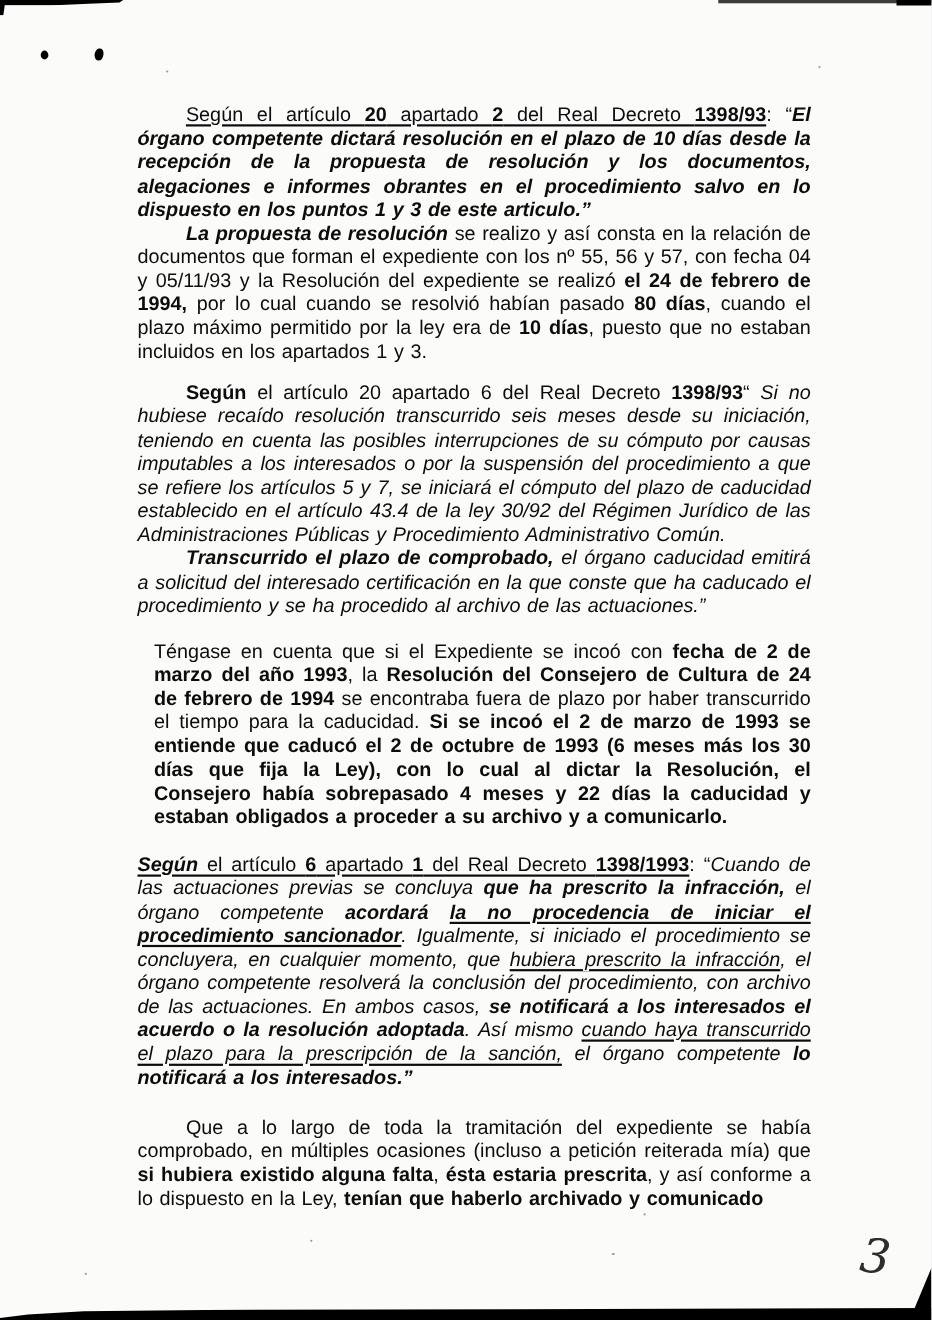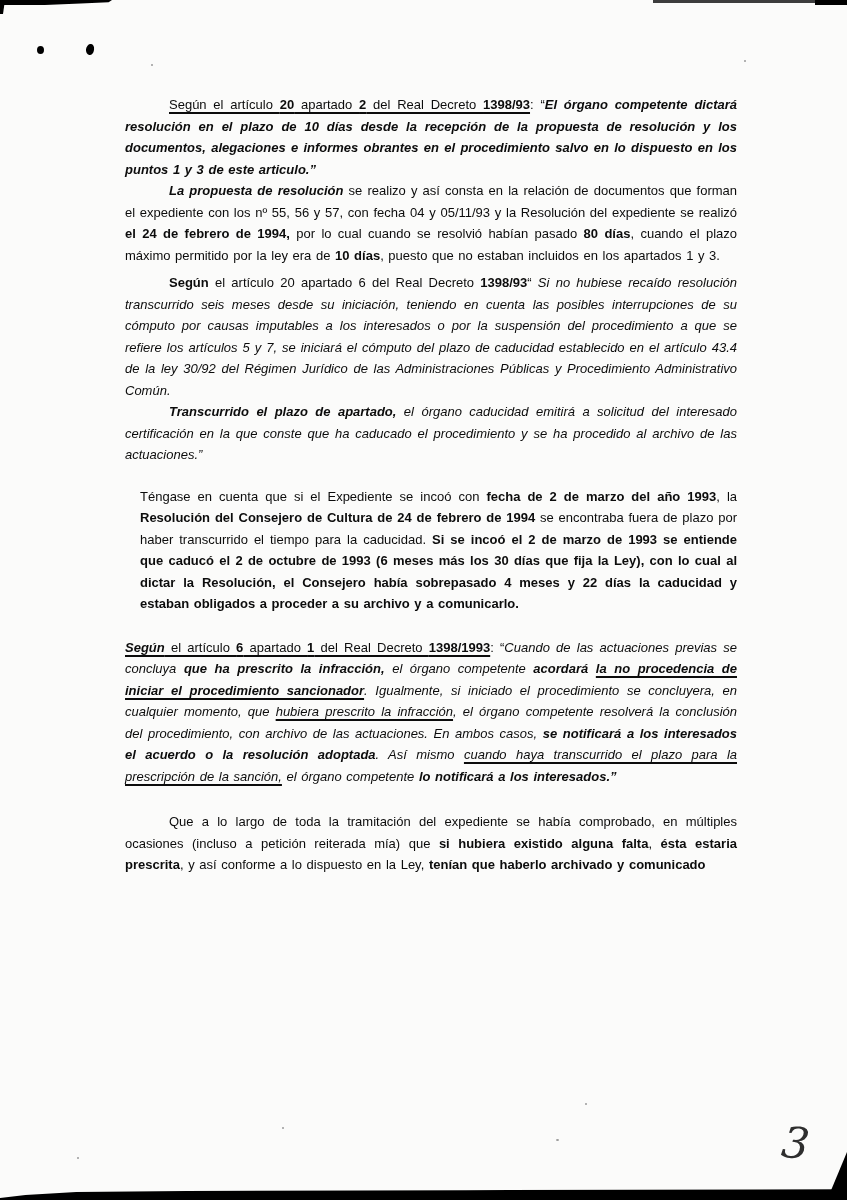--- a/index.html
+++ b/index.html
@@ -10,28 +10,28 @@
     overflow:hidden;
     font-family:"Liberation Sans", sans-serif;
     color:#0c0c0c;
   }
   .text-column{
     position:absolute;
     left:125px;top:94px;width:612px;
   }
   .para{
     margin:0;
-    font-size:13px;
+    font-size:18px;
     line-height:21.5px;
     text-align:justify;
     word-spacing:1px;
   }
   .indent{text-indent:44px;}
   .g14{}
-  .g18{margin-top:6px;}
+  .g18{margin-top:16px;}
   .g20{margin-top:20px;margin-left:15px;}
   .g22{margin-top:22px;}
   .g24{margin-top:24px;}
   .r-b{font-weight:bold;}
   .r-i{font-style:italic;}
   .r-u{text-decoration:underline;text-underline-offset:3px;text-decoration-thickness:1.5px;}
 
   
   .artifact{position:absolute;background:#000;}
   .a-top-left-strip{left:0;top:0;width:112px;height:5px;
@@ -74,21 +74,21 @@
   <div class="artifact a-left-corner"></div>
   <div class="artifact a-top-right-strip"></div>
   <div class="artifact a-top-right-end"></div>
   <div class="artifact ink-dot-1"></div>
   <div class="artifact ink-dot-2"></div>
 
   <div class="text-column">
     <p class="para indent"><span class="r-u">Según el artículo </span><span class="r-b r-u">20</span><span class="r-u"> apartado </span><span class="r-b r-u">2</span><span class="r-u"> del Real Decreto </span><span class="r-b r-u">1398/93</span><span>: “</span><span class="r-b r-i">El órgano competente dictará resolución en el plazo de 10 días desde la recepción de la propuesta de resolución y los documentos, alegaciones e informes obrantes en el procedimiento salvo en lo dispuesto en los puntos 1 y 3 de este articulo.”</span></p>
     <p class="para indent g14"><span class="r-b r-i">La propuesta de resolución</span><span> se realizo y así consta en la relación de documentos que forman el expediente con los nº 55, 56 y 57, con fecha 04 y 05/11/93 y la Resolución del expediente se realizó </span><span class="r-b">el 24 de febrero de 1994,</span><span> por lo cual cuando se resolvió habían pasado </span><span class="r-b">80 días</span><span>, cuando el plazo máximo permitido por la ley era de </span><span class="r-b">10 días</span><span>, puesto que no estaban incluidos en los apartados 1 y 3.</span></p>
     <p class="para indent g18"><span class="r-b">Según</span><span> el artículo 20 apartado 6 del Real Decreto </span><span class="r-b">1398/93</span><span>“ </span><span class="r-i">Si no hubiese recaído resolución transcurrido seis meses desde su iniciación, teniendo en cuenta las posibles interrupciones de su cómputo por causas imputables a los interesados o por la suspensión del procedimiento a que se refiere los artículos 5 y 7, se iniciará el cómputo del plazo de caducidad establecido en el artículo 43.4 de la ley 30/92 del Régimen Jurídico de las Administraciones Públicas y Procedimiento Administrativo Común.</span></p>
-    <p class="para indent"><span class="r-b r-i">Transcurrido el plazo de apartado,</span><span class="r-i"> el órgano caducidad emitirá a solicitud del interesado certificación en la que conste que ha caducado el procedimiento y se ha procedido al archivo de las actuaciones.”</span></p>
+    <p class="para indent"><span class="r-b r-i">Transcurrido el plazo de comprobado,</span><span class="r-i"> el órgano caducidad emitirá a solicitud del interesado certificación en la que conste que ha caducado el procedimiento y se ha procedido al archivo de las actuaciones.”</span></p>
     <p class="para g20"><span>Téngase en cuenta que si el Expediente se incoó con </span><span class="r-b">fecha de 2 de marzo del año 1993</span><span>, la </span><span class="r-b">Resolución del Consejero de Cultura de 24 de febrero de 1994</span><span> se encontraba fuera de plazo por haber transcurrido el tiempo para la caducidad. </span><span class="r-b">Si se incoó el 2 de marzo de 1993 se entiende que caducó el 2 de octubre de 1993 (6 meses más los 30 días que fija la Ley), con lo cual al dictar la Resolución, el Consejero había sobrepasado 4 meses y 22 días la caducidad y estaban obligados a proceder a su archivo y a comunicarlo.</span></p>
     <p class="para g22"><span class="r-b r-i r-u">Según</span><span class="r-u"> el artículo </span><span class="r-b r-u">6</span><span class="r-u"> apartado </span><span class="r-b r-u">1</span><span class="r-u"> del Real Decreto </span><span class="r-b r-u">1398/1993</span><span>: “</span><span class="r-i">Cuando de las actuaciones previas se concluya </span><span class="r-b r-i">que ha prescrito la infracción,</span><span class="r-i"> el órgano competente </span><span class="r-b r-i">acordará </span><span class="r-b r-i r-u">la no procedencia de iniciar el procedimiento sancionador</span><span class="r-i">. Igualmente, si iniciado el procedimiento se concluyera, en cualquier momento, que </span><span class="r-i r-u">hubiera prescrito la infracción</span><span class="r-i">, el órgano competente resolverá la conclusión del procedimiento, con archivo de las actuaciones. En ambos casos, </span><span class="r-b r-i">se notificará a los interesados el acuerdo o la resolución adoptada</span><span class="r-i">. Así mismo </span><span class="r-i r-u">cuando haya transcurrido el plazo para la prescripción de la sanción,</span><span class="r-i"> el órgano competente </span><span class="r-b r-i">lo notificará a los interesados</span><span class="r-b r-i">.”</span></p>
     <p class="para indent g24"><span>Que a lo largo de toda la tramitación del expediente se había comprobado, en múltiples ocasiones (incluso a petición reiterada mía) que </span><span class="r-b">si hubiera existido alguna falta</span><span>, </span><span class="r-b">ésta estaria prescrita</span><span>, y así conforme a lo dispuesto en la Ley, </span><span class="r-b">tenían que haberlo archivado y comunicado</span></p>
   </div>
 
   <div class="hand-number">3</div>
 
   <div class="artifact a-bottom-band"></div>
   <div class="artifact a-corner-wedge"></div>
   <div class="speck s1"></div>

